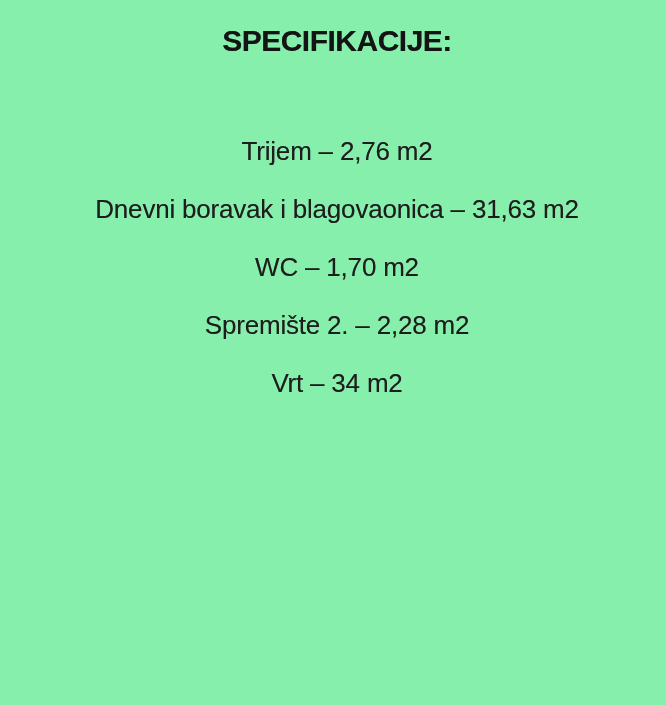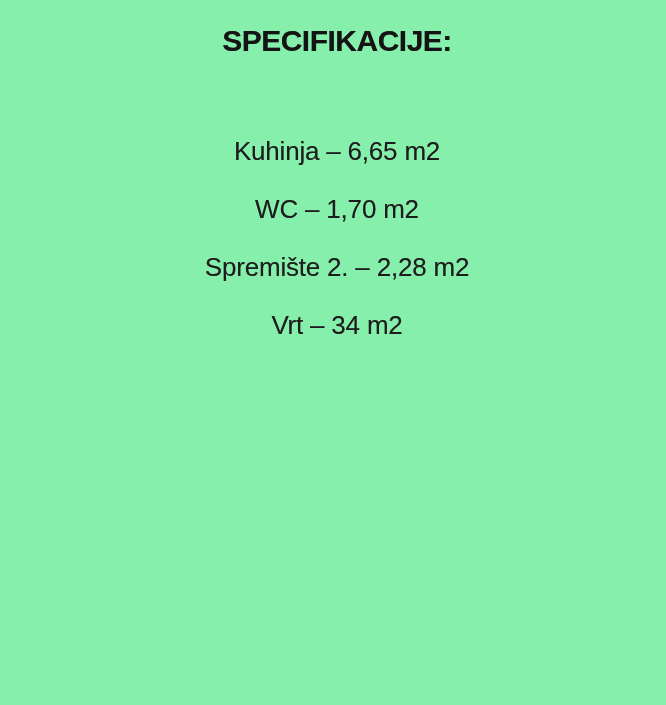--- a/index.html
+++ b/index.html
@@ -55,19 +55,20 @@
     white-space: nowrap;
   }
 </style>
 </head>
 <body>
 
 <div class="page">
   <div class="content">
     <div class="doc-title">SPECIFIKACIJE:</div>
     <div class="spec-list">
-        <div class="spec-row">Kuhinja – 6,65 m2</div>
+        <div class="spec-row">Trijem – 2,76 m2</div>
+        <div class="spec-row">Dnevni boravak i blagovaonica – 31,63 m2</div>
         <div class="spec-row">WC – 1,70 m2</div>
         <div class="spec-row">Spremište 2. – 2,28 m2</div>
         <div class="spec-row">Vrt – 34 m2</div>
       </div>
   </div>
 </div>
 
 </body></html>

